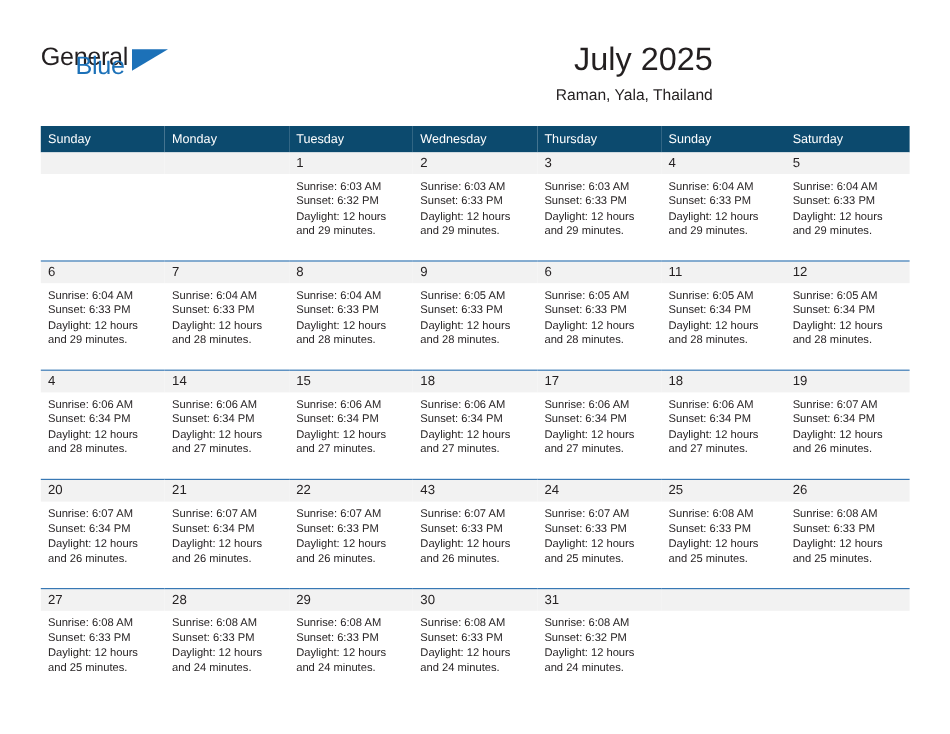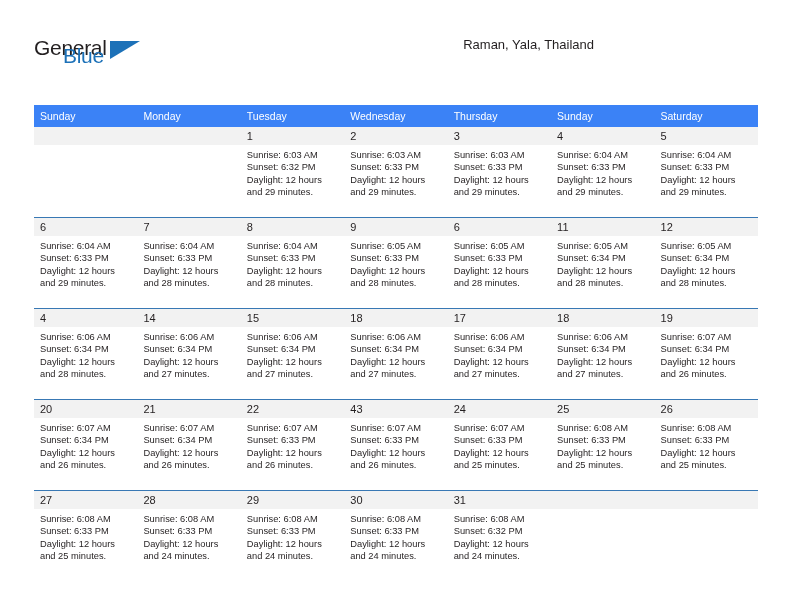--- a/index.html
+++ b/index.html
@@ -83,21 +83,21 @@
   
   .calendar {
     position: absolute;
     left: 34px;
     top: 105px;
     width: 724px;
     border-collapse: collapse;
     table-layout: fixed;
   }
   .calendar th {
-    background: #3b82f6;
+    background: #0c4a6e;
     color: #ffffff;
     font-size: 10.5px;
     font-weight: normal;
     text-align: left;
     padding: 5px 0 5px 6px;
     height: 20px;
     border: none;
   }
   .calendar td {
     vertical-align: top;
@@ -138,20 +138,21 @@
 
   <div class="top-bar">
 
     <div class="logo">
       <span class="logo-general">General</span>
       <span class="logo-triangle"></span>
       <span class="logo-blue">Blue</span>
     </div>
 
     <div class="title-block">
+      <div class="cal-title">July 2025</div>
       <div class="cal-subtitle">Raman, Yala, Thailand</div>
     </div>
 
   </div>
 
   <table class="calendar">
     <thead>
       <tr id="weekday-header-row">
           <th>Sunday</th>
           <th>Monday</th>

